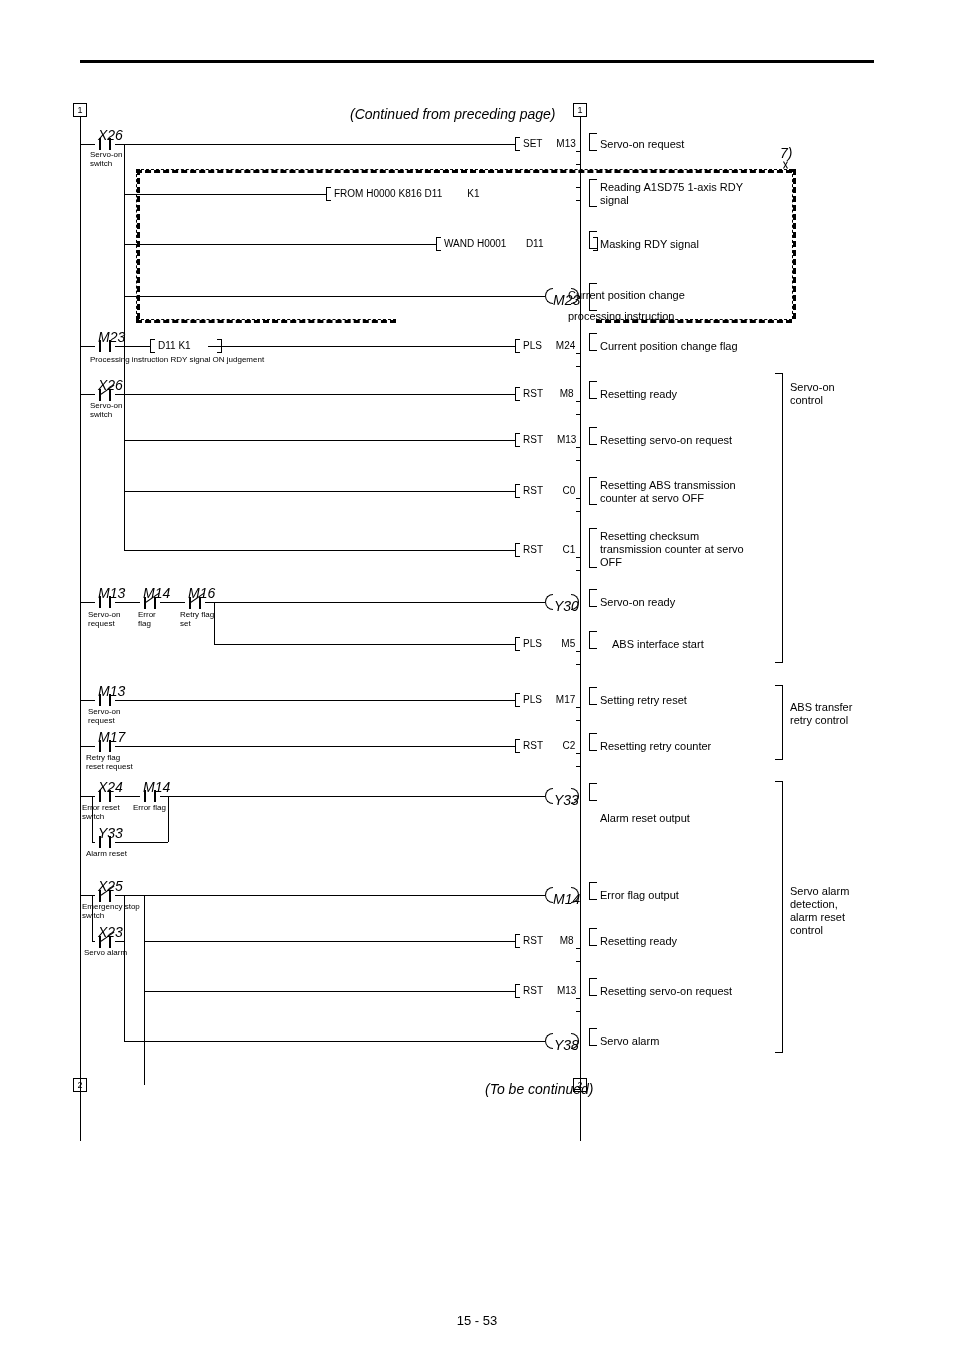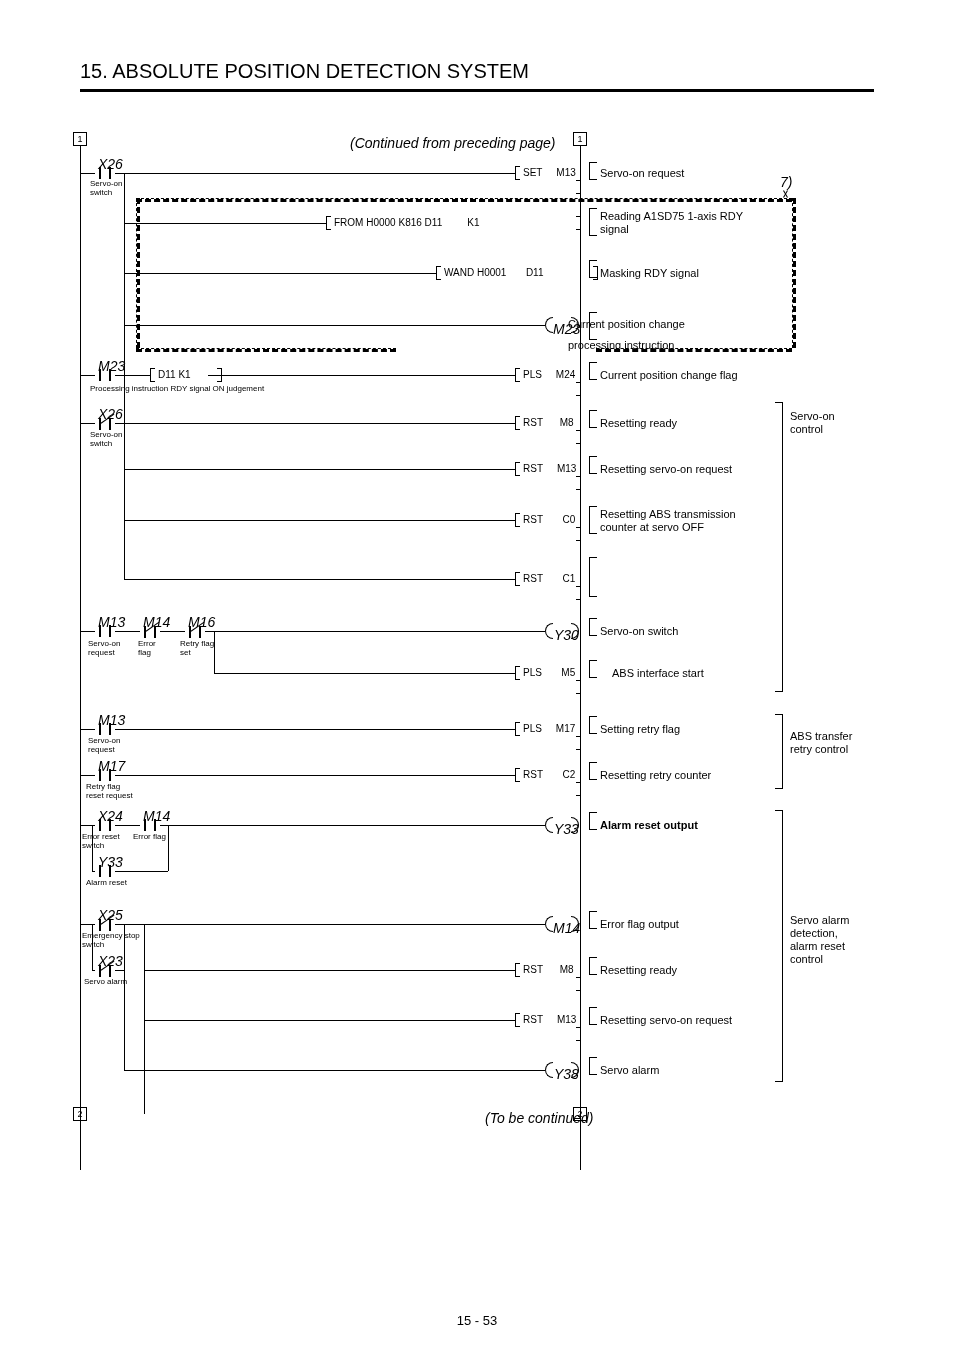--- a/index.html
+++ b/index.html
@@ -44,21 +44,20 @@
 
 .group-brace-r { position:absolute; border-right:1px solid #000; border-top:1px solid #000; border-bottom:1px solid #000; width:8px; }
 .group-brace-l { position:absolute; border-left:1px solid #000; border-top:1px solid #000; border-bottom:1px solid #000; width:8px; }
 
 .dash { border-style:dashed !important; }
 </style>
 </head>
 <body>
 
 <div class="page">
-  <div class="header">15. ABSOLUTE POSITION DETECTION SYSTEM</div>
   <div class="header-rule"></div>
 
   <div class="ladder">
 
     <div class="vline" style="left:0; top:14px; height:1024px;"></div>
     <div class="vline" style="left:500px; top:14px; height:1024px;"></div>
 
     <div class="connbox" style="left:-7px; top:0;">1</div>
     <div class="label" style="left:270px; top:3px;">(Continued from preceding page)</div>
     <div class="connbox" style="left:493px; top:0;">1</div>
@@ -141,55 +140,56 @@
     <div class="hline" style="left:44px; top:388px; width:391px;"></div>
     <div class="box-b" style="left:435px; top:381px; width:66px;">
       <span class="lb"></span><span class="txt"><span>RST</span>&nbsp;&nbsp;&nbsp;&nbsp;&nbsp;&nbsp;&nbsp;<span>C0</span></span><span class="rb"></span>
     </div>
     <div class="desc" style="left:520px; top:376px; line-height:13px;">Resetting ABS transmission<br>counter at servo OFF</div>
 
     <div class="hline" style="left:44px; top:447px; width:391px;"></div>
     <div class="box-b" style="left:435px; top:440px; width:66px;">
       <span class="lb"></span><span class="txt"><span>RST</span>&nbsp;&nbsp;&nbsp;&nbsp;&nbsp;&nbsp;&nbsp;<span>C1</span></span><span class="rb"></span>
     </div>
+    <div class="desc" style="left:520px; top:427px; line-height:13px;">Resetting checksum<br>transmission counter at servo<br>OFF</div>
 
     <div class="label" style="left:18px; top:482px;">M13</div>
     <div class="hline" style="left:0; top:499px; width:15px;"></div>
     <div class="item" style="left:15px; top:493px;"><span class="contact-no"></span></div>
     <div class="hline" style="left:35px; top:499px; width:25px;"></div>
     <div class="label" style="left:63px; top:482px;">M14</div>
     <div class="item" style="left:60px; top:493px;"><span class="contact-nc"><span class="slash"></span></span></div>
     <div class="hline" style="left:80px; top:499px; width:25px;"></div>
     <div class="label" style="left:108px; top:482px;">M16</div>
     <div class="item" style="left:105px; top:493px;"><span class="contact-nc"><span class="slash"></span></span></div>
     <div class="hline" style="left:125px; top:499px; width:340px;"></div>
     <div class="item" style="left:465px; top:491px;"><span class="coil"><span class="l"></span><span class="r"></span></span></div>
     <div class="label" style="left:474px; top:495px;">Y30</div>
     <div class="label-sm" style="left:8px; top:507px; line-height:9px;">Servo-on<br>request</div>
     <div class="label-sm" style="left:58px; top:507px; line-height:9px;">Error<br>flag</div>
     <div class="label-sm" style="left:100px; top:507px; line-height:9px;">Retry flag<br>set</div>
-    <div class="desc" style="left:520px; top:493px;">Servo-on switch</div>
+    <div class="desc" style="left:520px; top:493px;">Servo-on ready</div>
 
     <div class="vline" style="left:134px; top:499px; height:42px;"></div>
 
     <div class="hline" style="left:134px; top:541px; width:301px;"></div>
     <div class="box-b" style="left:435px; top:534px; width:66px;">
       <span class="lb"></span><span class="txt"><span>PLS</span>&nbsp;&nbsp;&nbsp;&nbsp;&nbsp;&nbsp;&nbsp;<span>M5</span></span><span class="rb"></span>
     </div>
     <div class="desc" style="left:532px; top:535px;">ABS interface start</div>
 
     <div class="label" style="left:18px; top:580px;">M13</div>
     <div class="hline" style="left:0; top:597px; width:15px;"></div>
     <div class="item" style="left:15px; top:591px;"><span class="contact-no"></span></div>
     <div class="hline" style="left:35px; top:597px; width:400px;"></div>
     <div class="box-b" style="left:435px; top:590px; width:66px;">
       <span class="lb"></span><span class="txt"><span>PLS</span>&nbsp;&nbsp;&nbsp;&nbsp;&nbsp;<span>M17</span></span><span class="rb"></span>
     </div>
     <div class="label-sm" style="left:8px; top:604px; line-height:9px;">Servo-on<br>request</div>
-    <div class="desc" style="left:520px; top:591px;">Setting retry flag</div>
+    <div class="desc" style="left:520px; top:591px;">Setting retry reset</div>
 
     <div class="label" style="left:18px; top:626px;">M17</div>
     <div class="hline" style="left:0; top:643px; width:15px;"></div>
     <div class="item" style="left:15px; top:637px;"><span class="contact-no"></span></div>
     <div class="hline" style="left:35px; top:643px; width:400px;"></div>
     <div class="box-b" style="left:435px; top:636px; width:66px;">
       <span class="lb"></span><span class="txt"><span>RST</span>&nbsp;&nbsp;&nbsp;&nbsp;&nbsp;&nbsp;&nbsp;<span>C2</span></span><span class="rb"></span>
     </div>
     <div class="label-sm" style="left:6px; top:650px; line-height:9px;">Retry flag<br>reset request</div>
     <div class="desc" style="left:520px; top:637px;">Resetting retry counter</div>
@@ -198,21 +198,21 @@
     <div class="hline" style="left:0; top:693px; width:15px;"></div>
     <div class="item" style="left:15px; top:687px;"><span class="contact-no"></span></div>
     <div class="hline" style="left:35px; top:693px; width:25px;"></div>
     <div class="label" style="left:63px; top:676px;">M14</div>
     <div class="item" style="left:60px; top:687px;"><span class="contact-no"></span></div>
     <div class="hline" style="left:80px; top:693px; width:385px;"></div>
     <div class="item" style="left:465px; top:685px;"><span class="coil"><span class="l"></span><span class="r"></span></span></div>
     <div class="label" style="left:474px; top:689px;">Y33</div>
     <div class="label-sm" style="left:2px; top:700px; line-height:9px;">Error reset<br>switch</div>
     <div class="label-sm" style="left:53px; top:700px; line-height:9px;">Error flag</div>
-    <div class="desc" style="left:520px; top:687px;font-weight:bold;">Alarm reset output</div>
+    <div class="desc" style="left:520px; top:709px;">Alarm reset output</div>
 
     <div class="vline" style="left:12px; top:693px; height:46px;"></div>
     <div class="vline" style="left:88px; top:693px; height:46px;"></div>
     <div class="label" style="left:18px; top:722px;">Y33</div>
     <div class="hline" style="left:12px; top:739px; width:3px;"></div>
     <div class="item" style="left:15px; top:733px;"><span class="contact-no"></span></div>
     <div class="hline" style="left:35px; top:739px; width:53px;"></div>
     <div class="label-sm" style="left:6px; top:746px;">Alarm reset</div>
 
     <div class="label" style="left:18px; top:775px;">X25</div>

